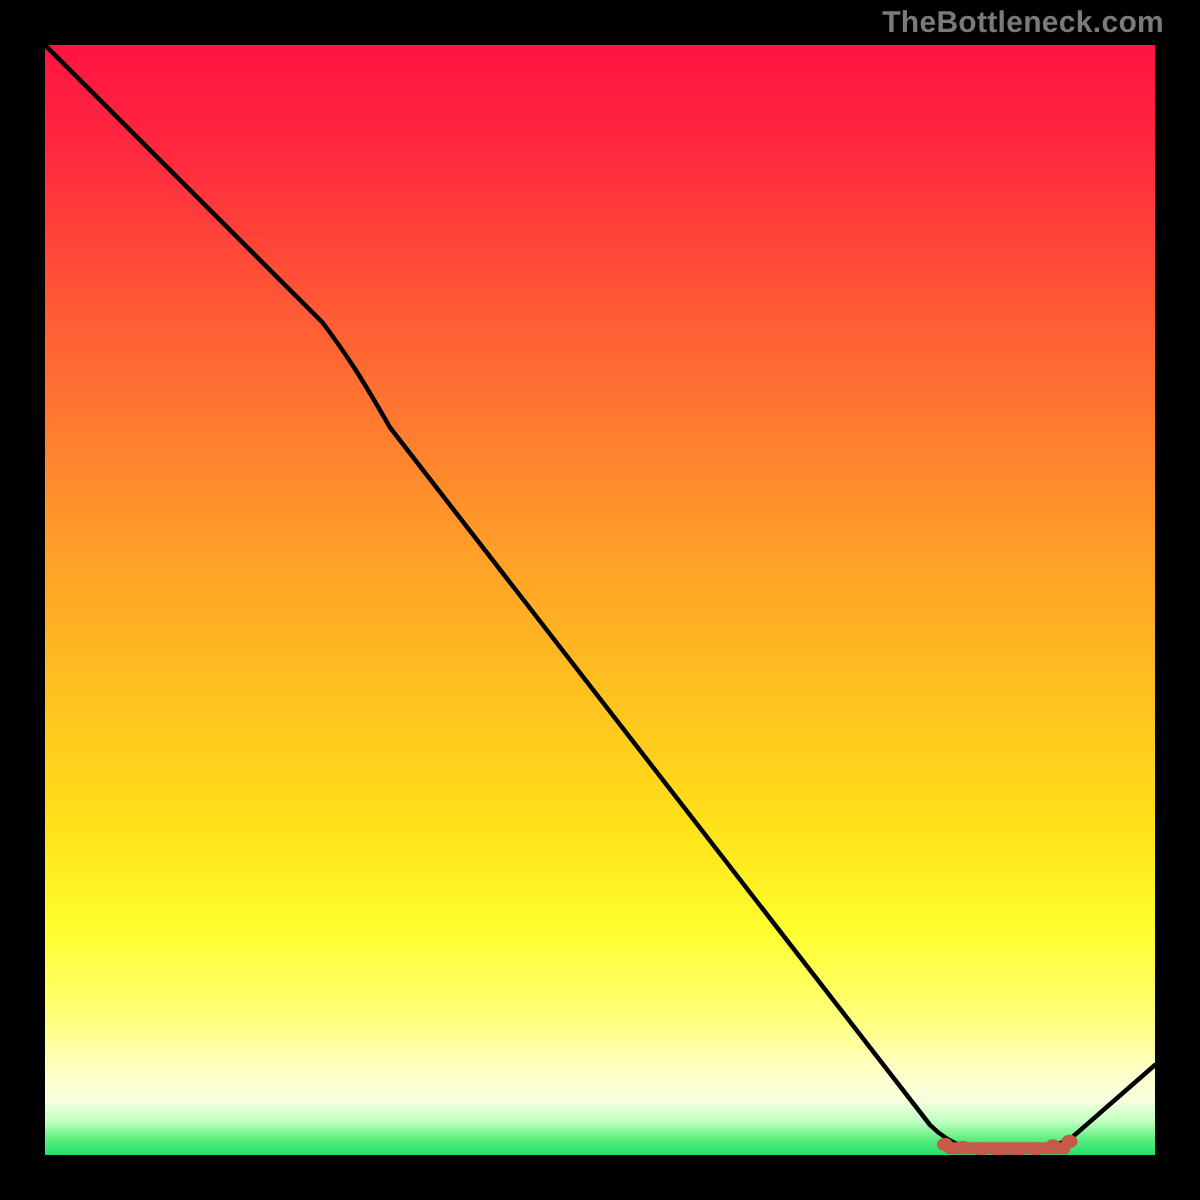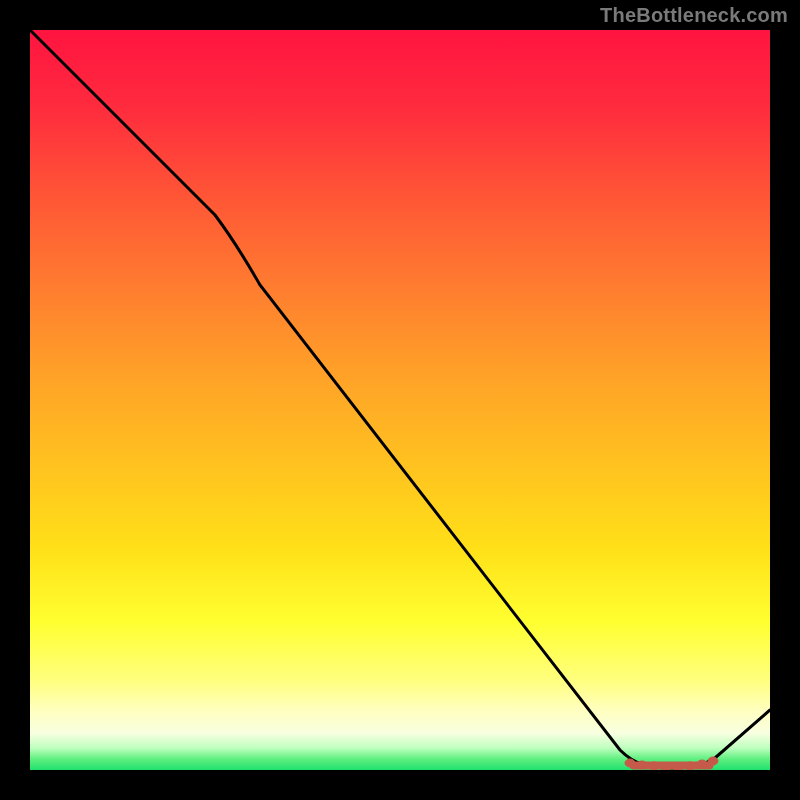--- a/index.html
+++ b/index.html
@@ -13,21 +13,21 @@
   }
   .frame {
     position: relative;
     width: 800px;
     height: 800px;
     background: #000;
   }
   .watermark {
     position: absolute;
     top: 4px;
-    right: 12px;
+    right: 24px;
     color: #7a7a7a;
     font-size: 20px;
     font-weight: 600;
     letter-spacing: 0.2px;
     user-select: none;
   }
   .plot-area {
     position: absolute;
     left: 30px;
     top: 30px;

